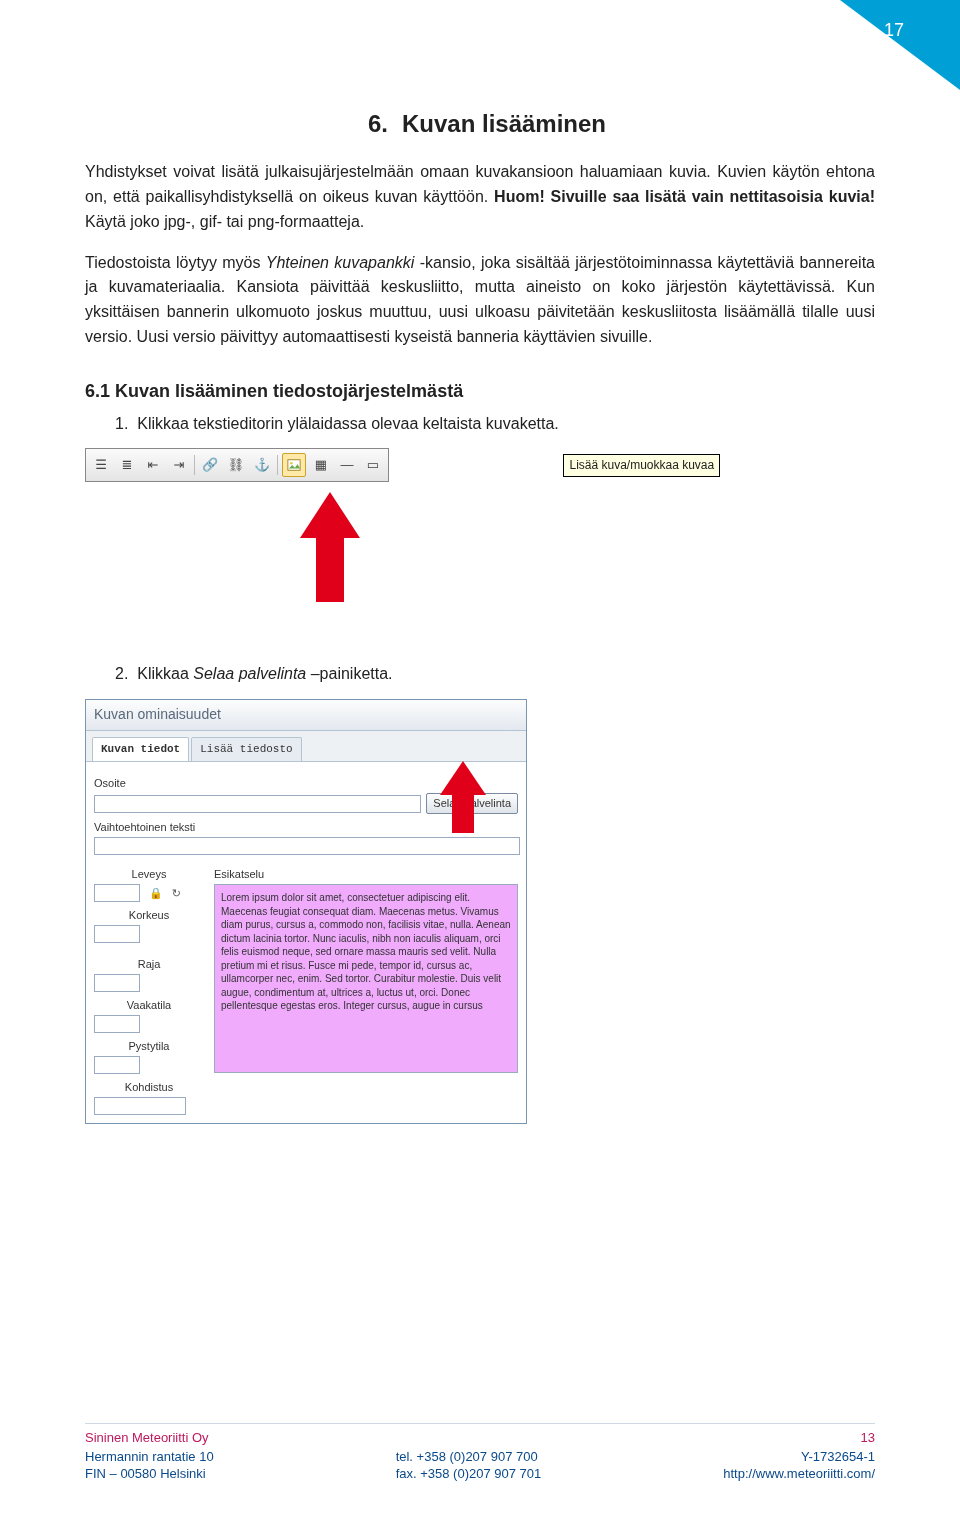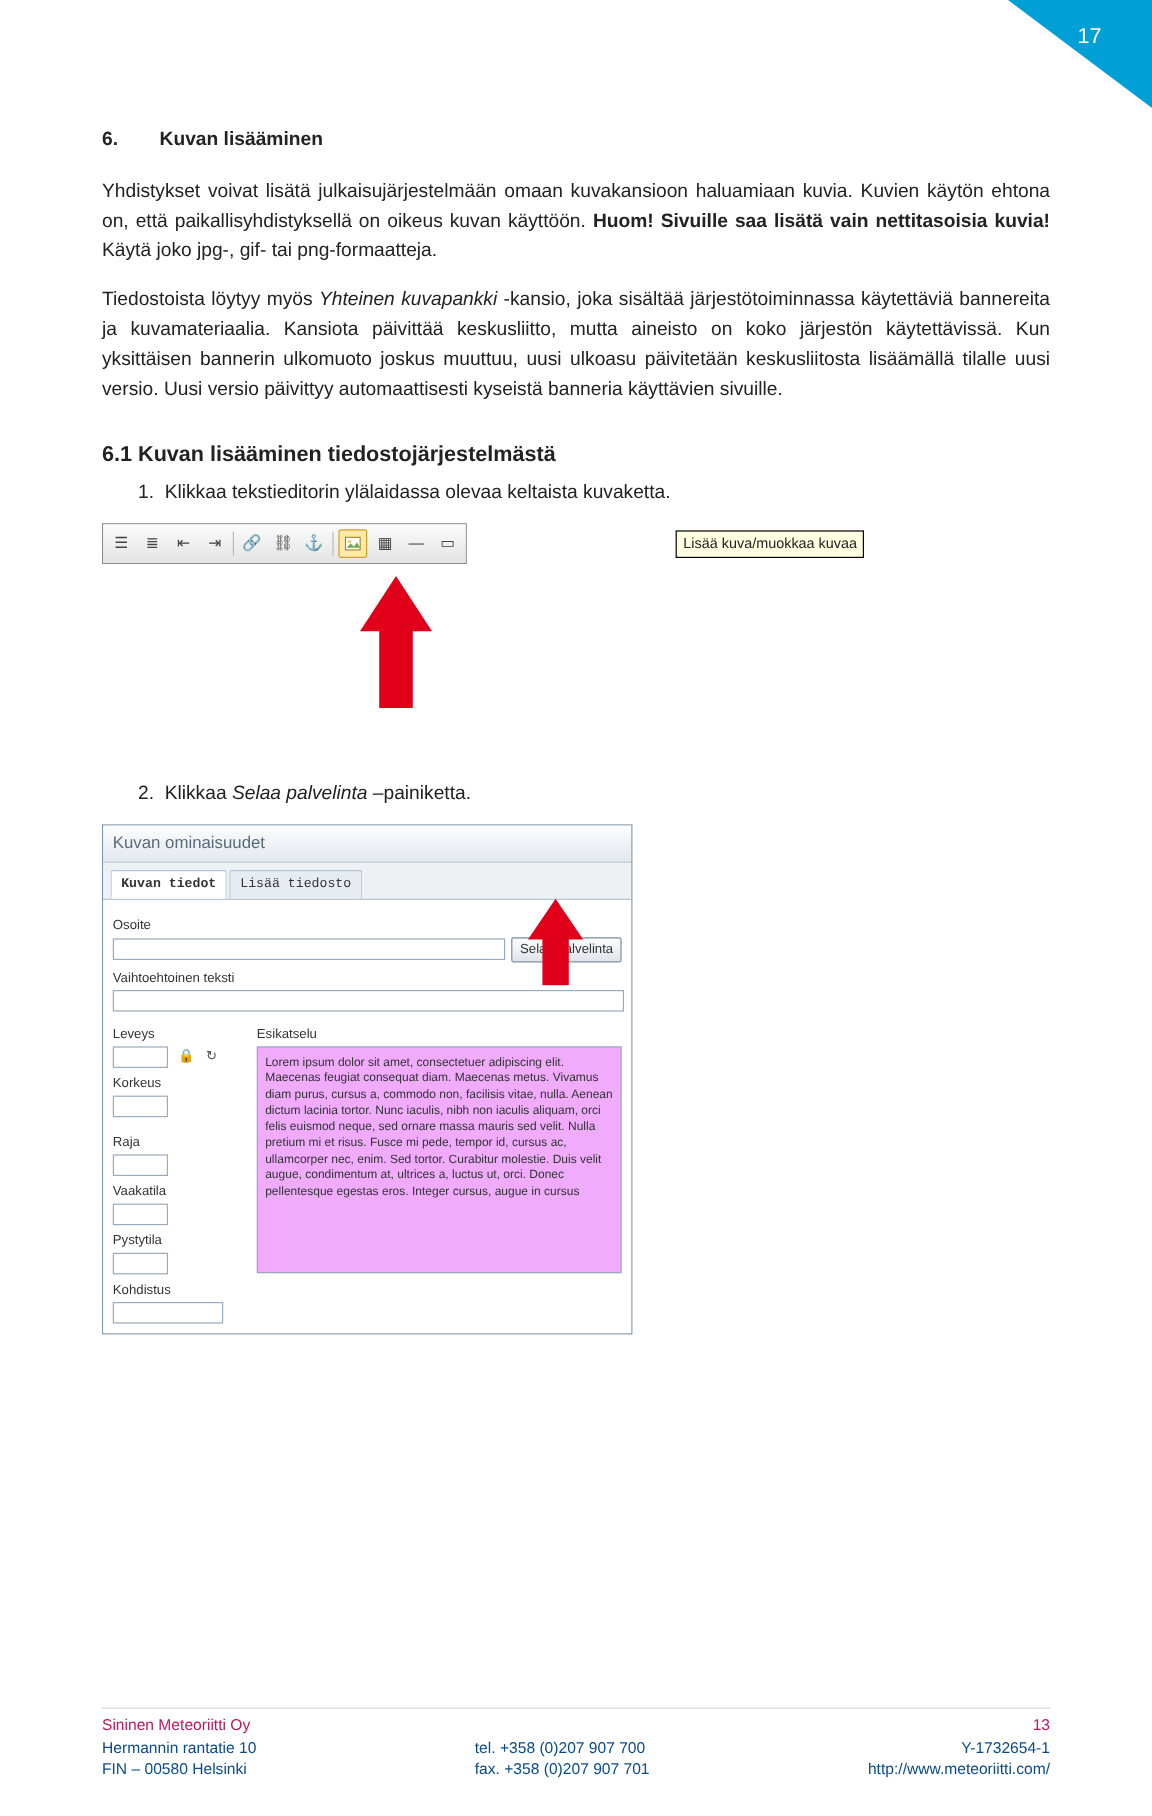--- a/index.html
+++ b/index.html
@@ -1,20 +1,20 @@
 <!DOCTYPE html>
 <html><head>
 <meta charset="utf-8">
 <style>
   html,body{margin:0;padding:0;background:#fff;font-family:"Trebuchet MS","Lucida Grande",Verdana,sans-serif;color:#222;}
   .page{width:960px;min-height:1513px;position:relative;box-sizing:border-box;padding:0 85px 0 85px;}
   .corner{position:absolute;top:0;right:0;width:0;height:0;border-left:120px solid transparent;border-top:90px solid #009fd6;}
-  .pagenum{position:absolute;top:20px;right:42px;color:#fff;font-size:18px;z-index:2;}
+  .pagenum{position:absolute;top:20px;right:56px;color:#fff;font-size:18px;z-index:2;}
   .content{padding-top:105px;font-size:16px;line-height:1.55;}
-  h2{font-size:16px;font-weight:bold;margin:0 0 18px 0;}
+  h2{font-size:24px;font-weight:bold;margin:0 0 18px 0;text-align:center;}
   h2 .hnum{display:inline-block;width:48px;}
   h3{font-size:18px;font-weight:bold;margin:28px 0 6px 0;}
   p{margin:0 0 16px 0;text-align:justify;}
   .ol{margin:0 0 12px 30px;}
   .ol-row{margin-bottom:6px;}
   em{font-style:italic;}
   b{font-weight:bold;}
 
   
   .fig1{border:1px solid #888;display:inline-block;background:#f3f3f3;padding:0;margin-bottom:6px;}
@@ -32,21 +32,21 @@
   .dlg-title{background:linear-gradient(#fdfdfd,#e2e8ef);border-bottom:1px solid #b5c4d3;padding:4px 8px;font-size:14px;color:#5a6a7a;}
   .dlg-tabs{display:flex;gap:0;padding:6px 6px 0 6px;border-bottom:1px solid #b5c4d3;background:#eef1f4;}
   .dlg-tab{padding:3px 8px;border:1px solid #b5c4d3;border-bottom:none;background:#e7ecf2;margin-right:2px;border-radius:2px 2px 0 0;font-size:11px;font-family:Liberation Mono, monospace;}
   .dlg-tab.active{background:#fff;font-weight:bold;}
   .dlg-body{padding:8px;background:#fff;}
   .dlg-lbl{display:block;margin:5px 0 1px 0;}
   .dlg-row{display:flex;align-items:center;gap:5px;}
   .dlg-inp{border:1px solid #9aaabf;height:16px;background:#fff;}
   .dlg-btn{border:1px solid #7a8aa0;background:linear-gradient(#fdfdfd,#dfe4ea);padding:1px 6px;font-size:11px;border-radius:2px;}
   .dlg-cols{display:flex;gap:10px;margin-top:6px;}
-  .dlg-left{width:110px;}
+  .dlg-left{width:110px;text-align:center;}
   .dlg-left .dlg-inp{width:44px;}
   .dlg-left .lock{font-size:11px;color:#555;margin-left:4px;}
   .dlg-prev{flex:1;}
   .dlg-prev-box{border:1px solid #9aaabf;background:#f0abfc;height:175px;padding:6px;overflow:hidden;font-size:10px;line-height:1.35;color:#333;}
   .dlg-wrap{position:relative;}
   .arr2{position:absolute;top:62px;left:355px;width:46px;height:72px;}
   .arr2::before{content:"";position:absolute;top:0;left:0;border-left:23px solid transparent;border-right:23px solid transparent;border-bottom:34px solid #e1001a;}
   .arr2::after{content:"";position:absolute;top:32px;left:12px;width:22px;height:40px;background:#e1001a;}
   .dlg-foot{background:linear-gradient(#f2f4f7,#e2e6eb);border-top:1px solid #b5c4d3;padding:5px;text-align:right;}
   .dlg-foot .dlg-btn{min-width:52px;margin-left:4px;}

